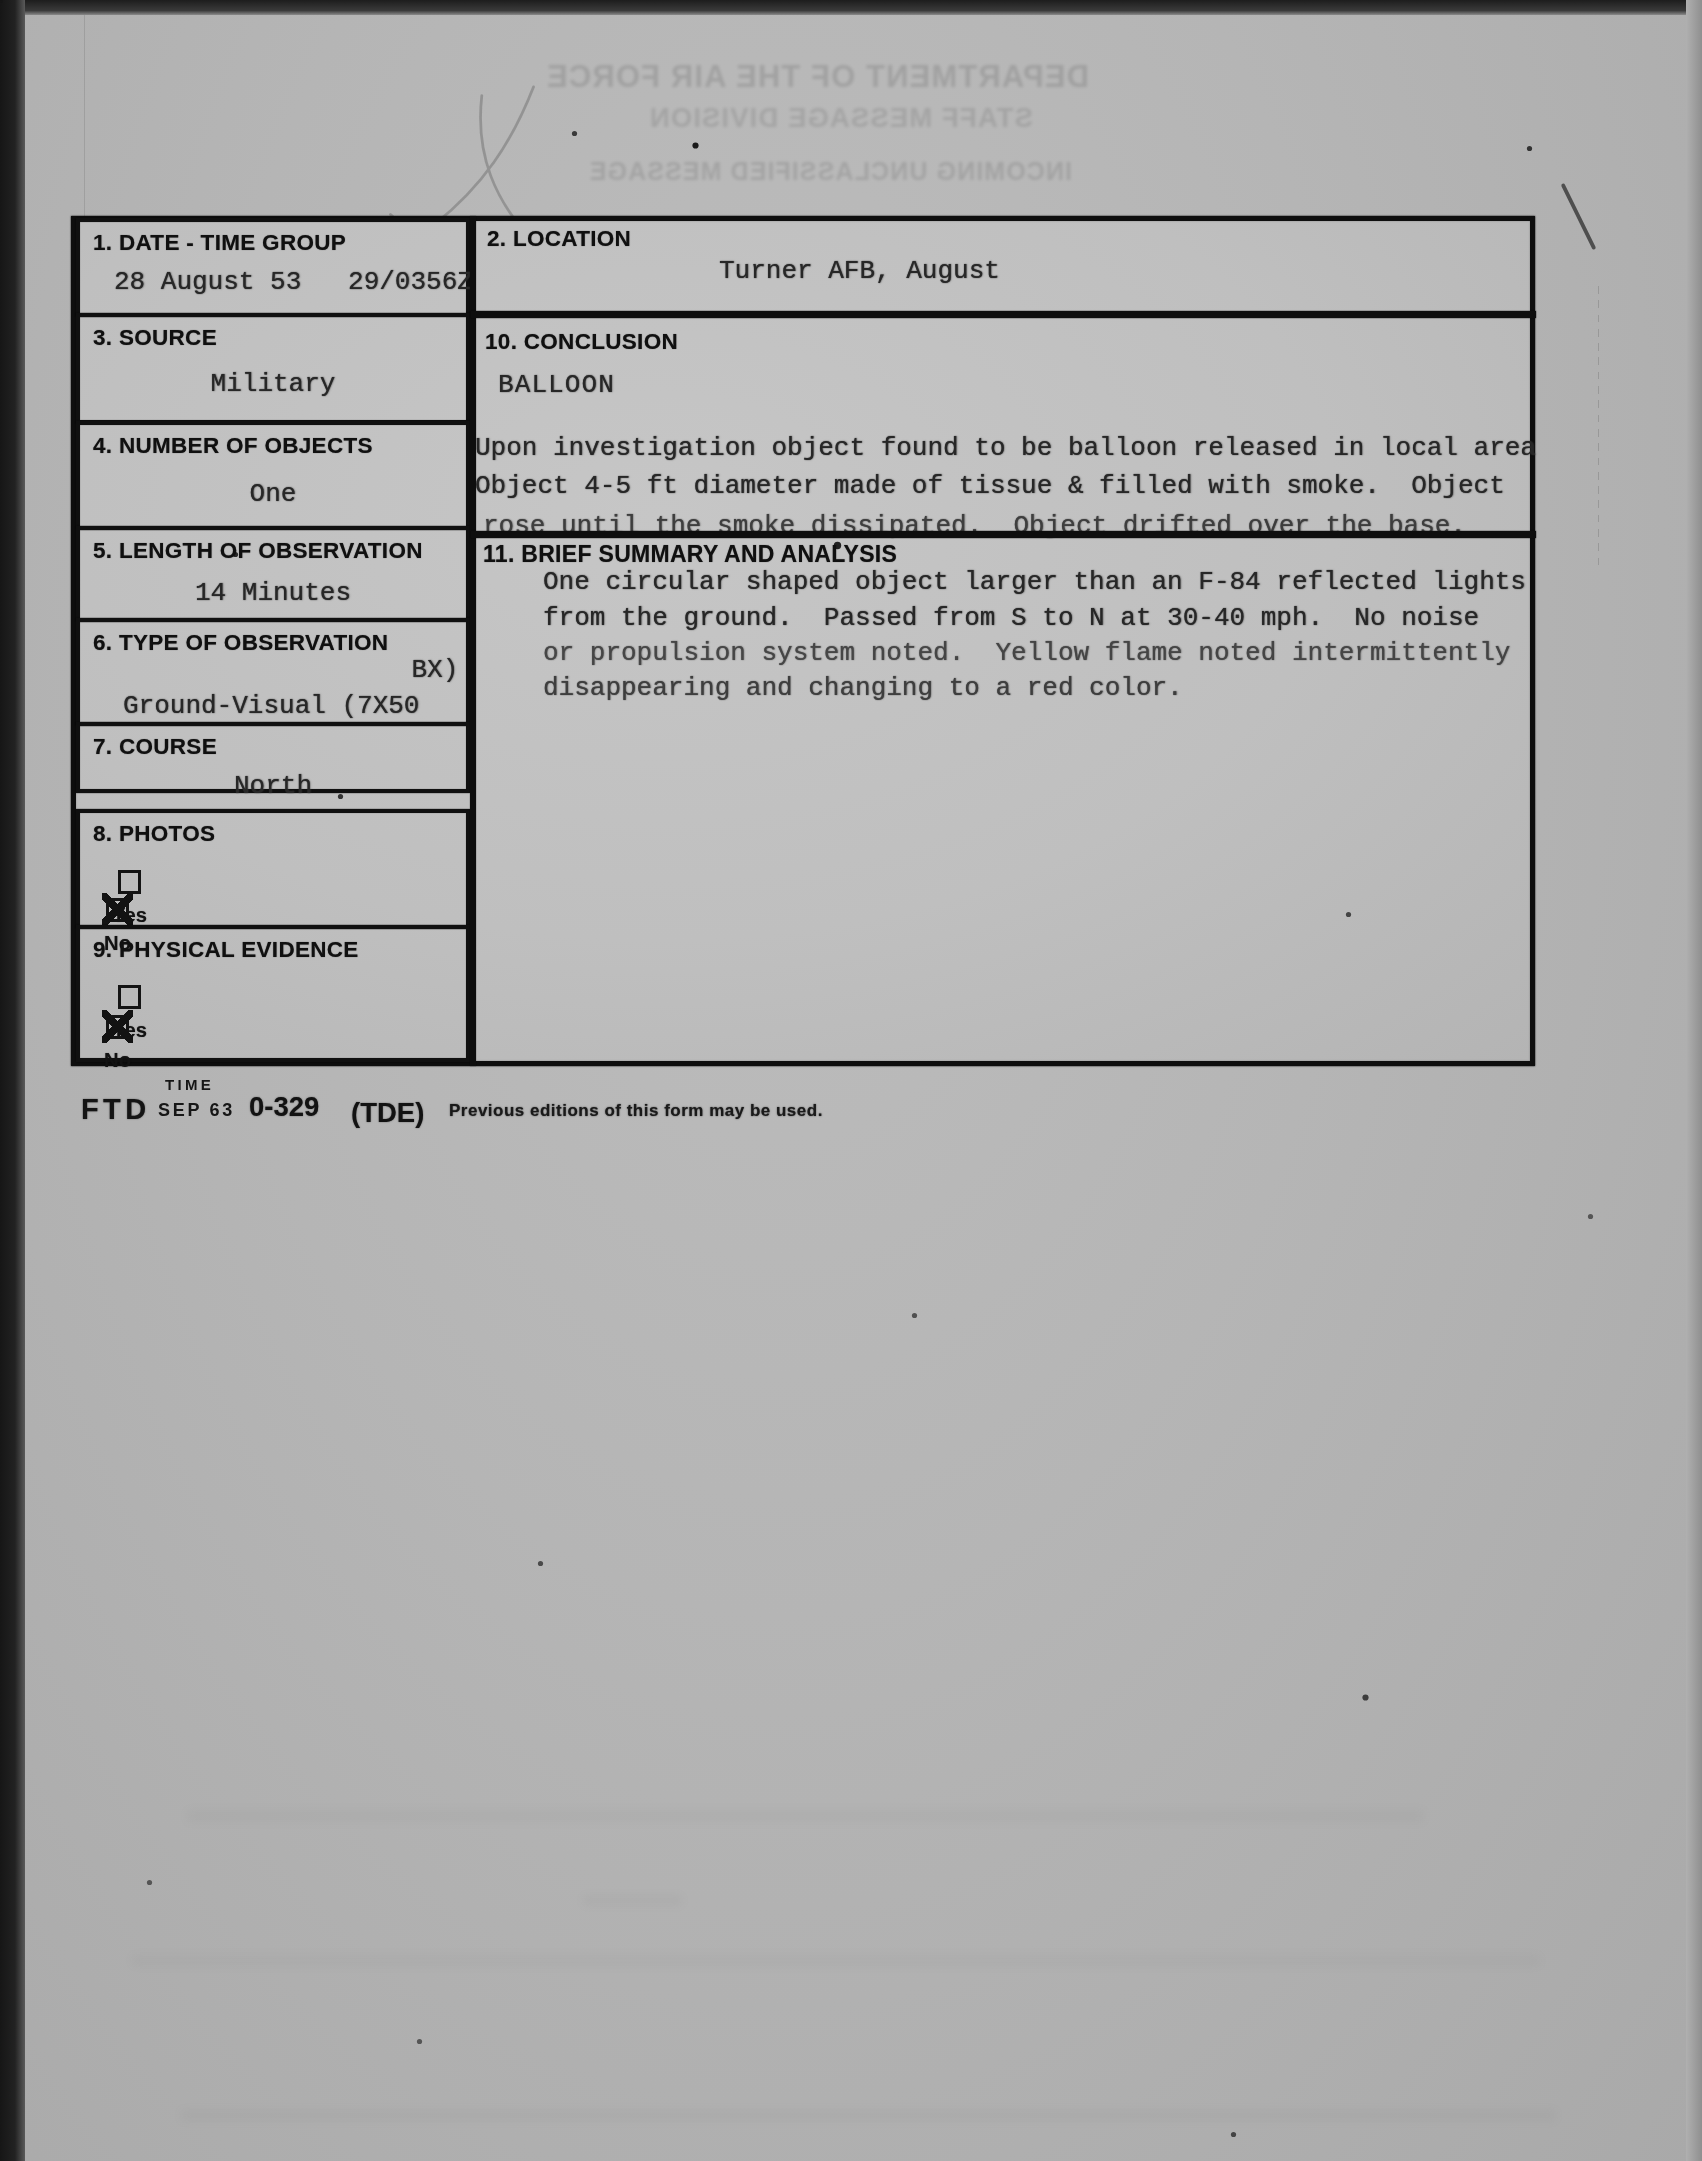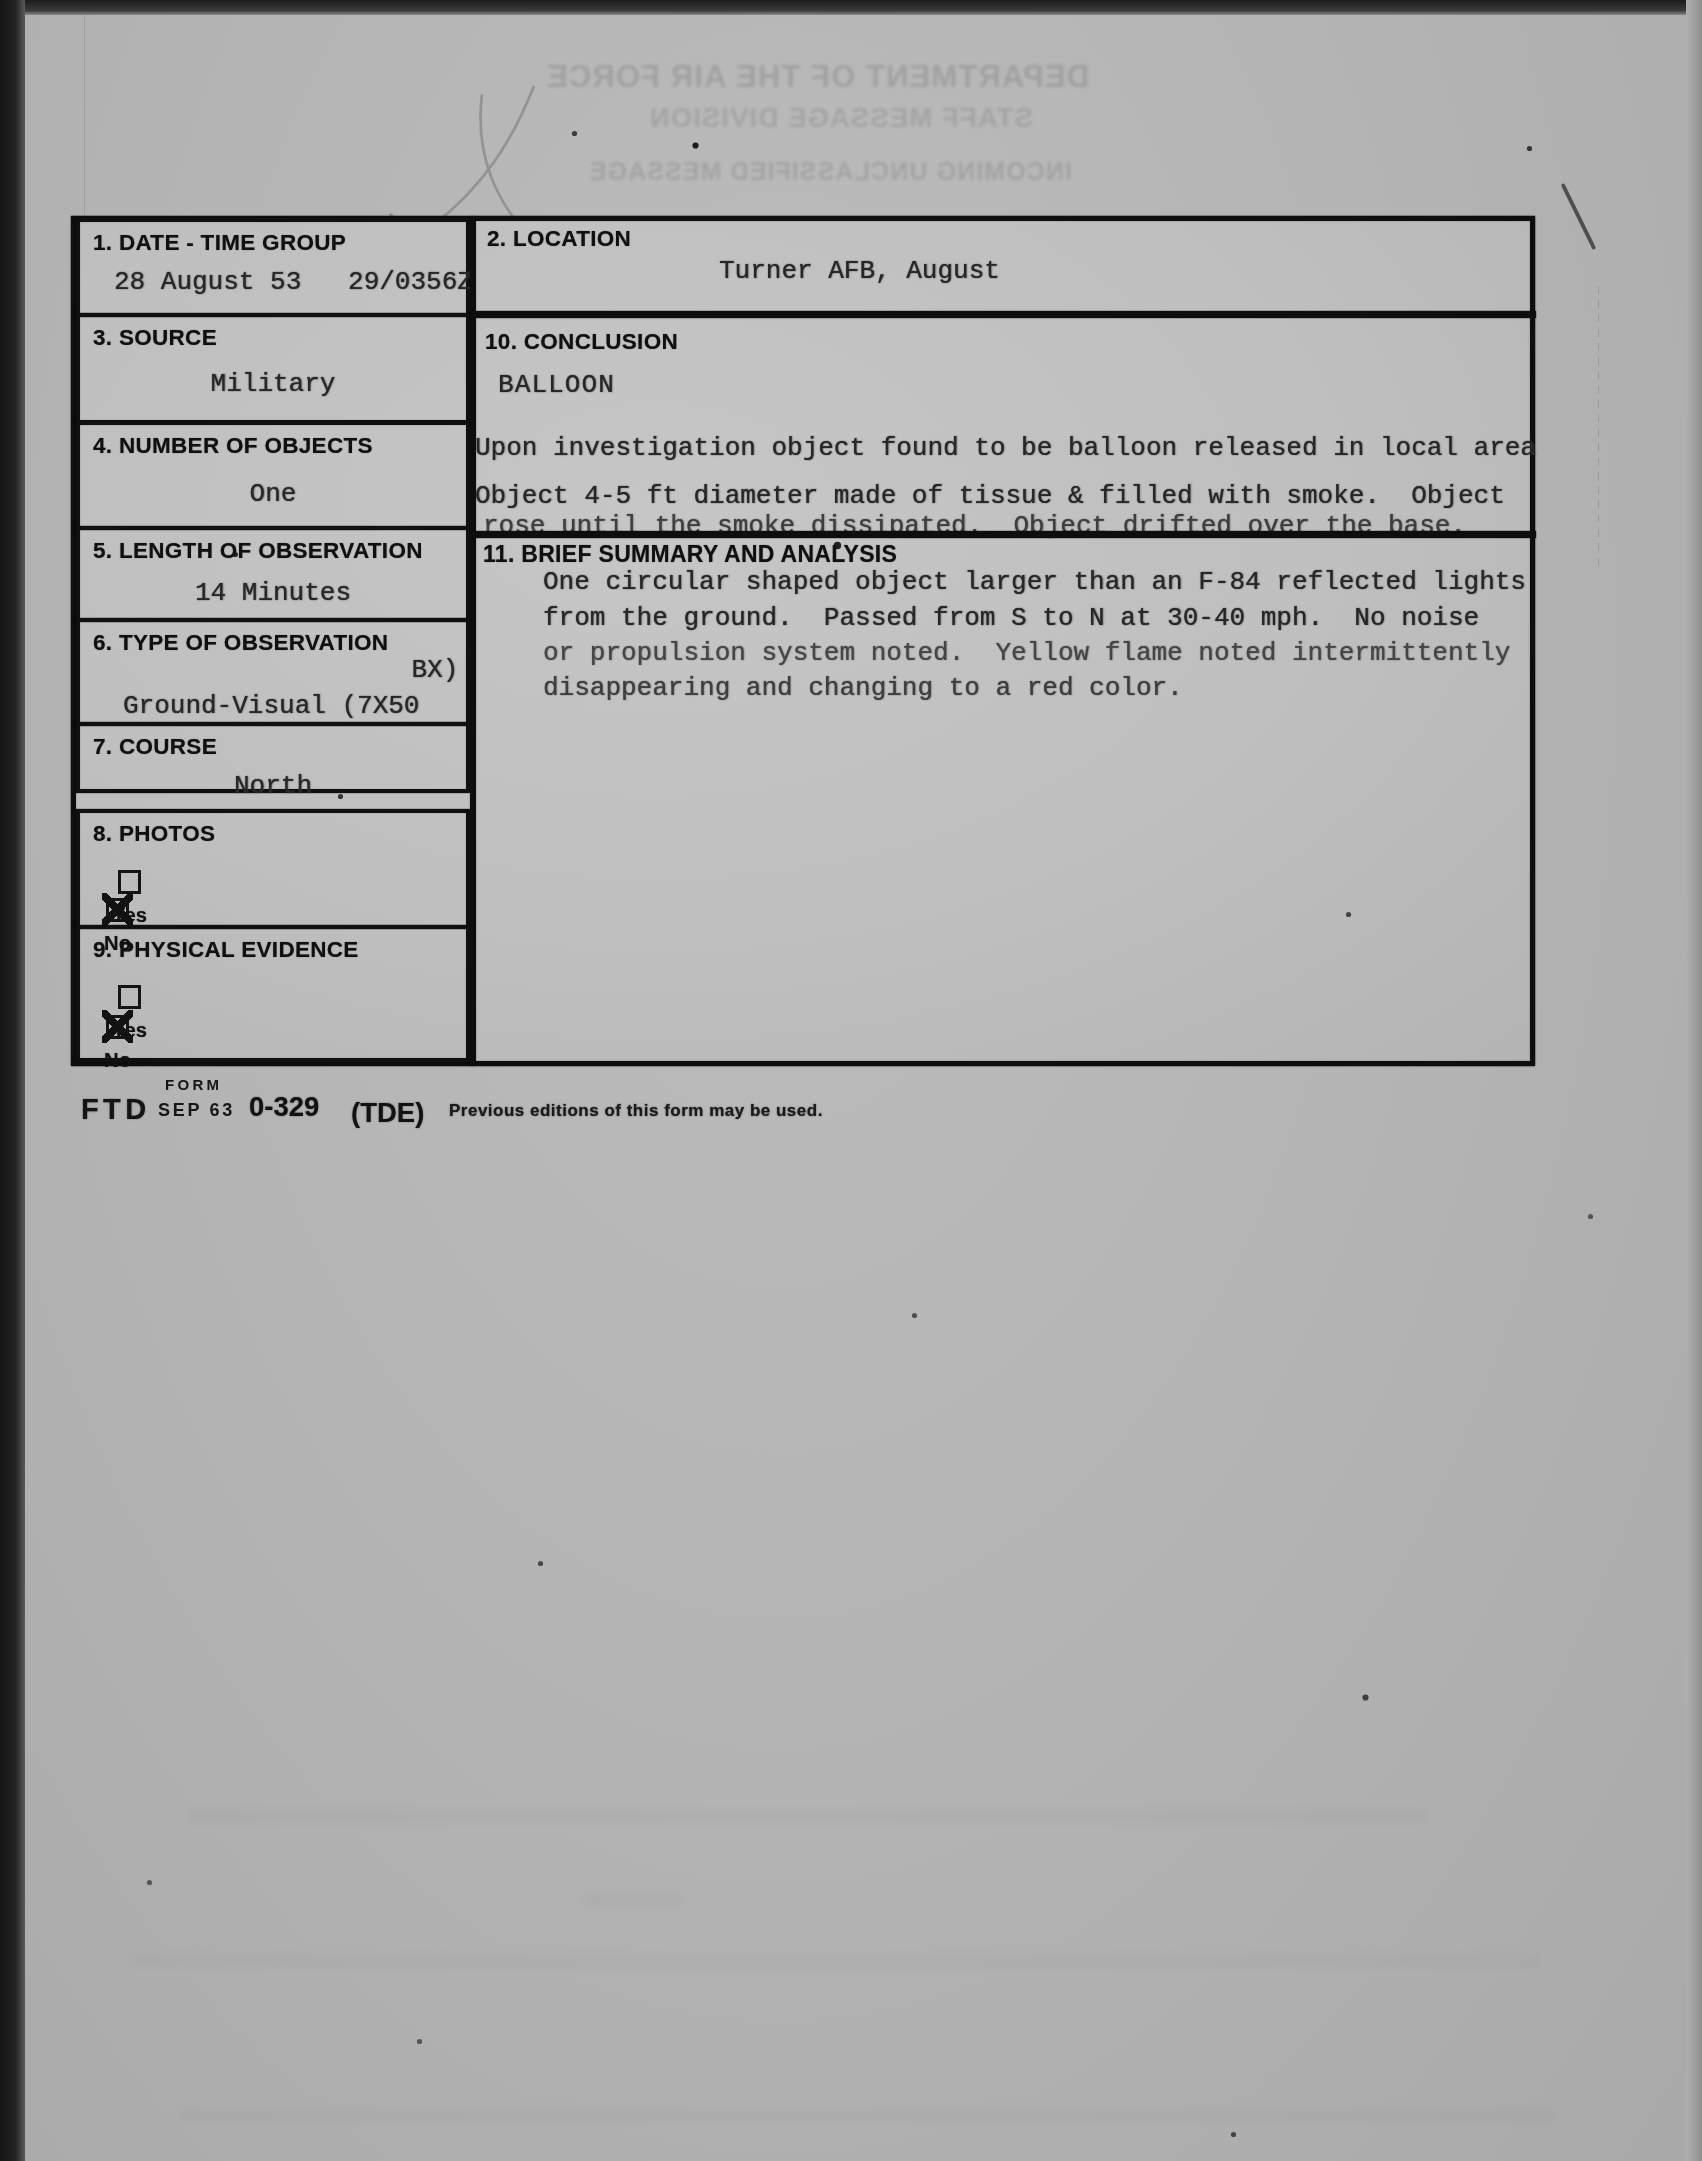--- a/index.html
+++ b/index.html
@@ -141,31 +141,31 @@
       <span class="cap">No</span>
     </div>
   </div>
 
   <div class="label" style="position:absolute;left:487px;top:227px;z-index:5;padding:0;">2.  LOCATION</div>
   <div class="typed" style="left:719px;top:256px;font-size:26px;">Turner AFB, August</div>
 
   <div class="label" style="position:absolute;left:485px;top:330px;z-index:5;padding:0;">10.  CONCLUSION</div>
   <div class="typed" style="left:498px;top:370px;font-size:26px;letter-spacing:1.1px;">BALLOON</div>
   <div class="typed" style="left:475px;top:433px;">Upon investigation object found to be balloon released in local area</div>
-  <div class="typed" style="left:475px;top:481px;">Object 4-5 ft diameter made of tissue &amp; filled with smoke.  Object</div>
+  <div class="typed" style="left:475px;top:471px;">Object 4-5 ft diameter made of tissue &amp; filled with smoke.  Object</div>
   <div class="typed" style="left:483px;top:511px;opacity:.85;">rose until the smoke dissipated.  Object drifted over the base.</div>
 
   <div class="label" style="position:absolute;left:483px;top:542px;z-index:7;padding:0;font-size:23px;">11.  BRIEF SUMMARY AND ANALYSIS</div>
   <div class="typed" style="left:543px;top:567px;">One circular shaped object larger than an F-84 reflected lights</div>
   <div class="typed" style="left:543px;top:603px;">from the ground.  Passed from S to N at 30-40 mph.  No noise</div>
   <div class="typed" style="left:543px;top:638px;opacity:.8;">or propulsion system noted.  Yellow flame noted intermittently</div>
   <div class="typed" style="left:543px;top:673px;opacity:.85;">disappearing and changing to a red color.</div>
 
   <div class="ftd">FTD</div>
-  <div class="formword">FORM</div>
+  <div class="formword">TIME</div>
   <div class="formdate">SEP 63</div>
   <div class="formnum">0-329</div>
   <div class="formvar">(TDE)</div>
   <div class="formnote">Previous editions of this form may be used.</div>
 
   <div class="specks"></div>
   <div class="smudge" style="left:187px;top:1810px;width:1237px;height:12px;opacity:.055;"></div>
   <div class="smudge" style="left:132px;top:1955px;width:1408px;height:11px;opacity:.05;"></div>
   <div class="smudge" style="left:181px;top:2110px;width:1375px;height:11px;opacity:.06;"></div>
   <div class="smudge" style="left:583px;top:1896px;width:99px;height:8.8px;opacity:.07;"></div>

